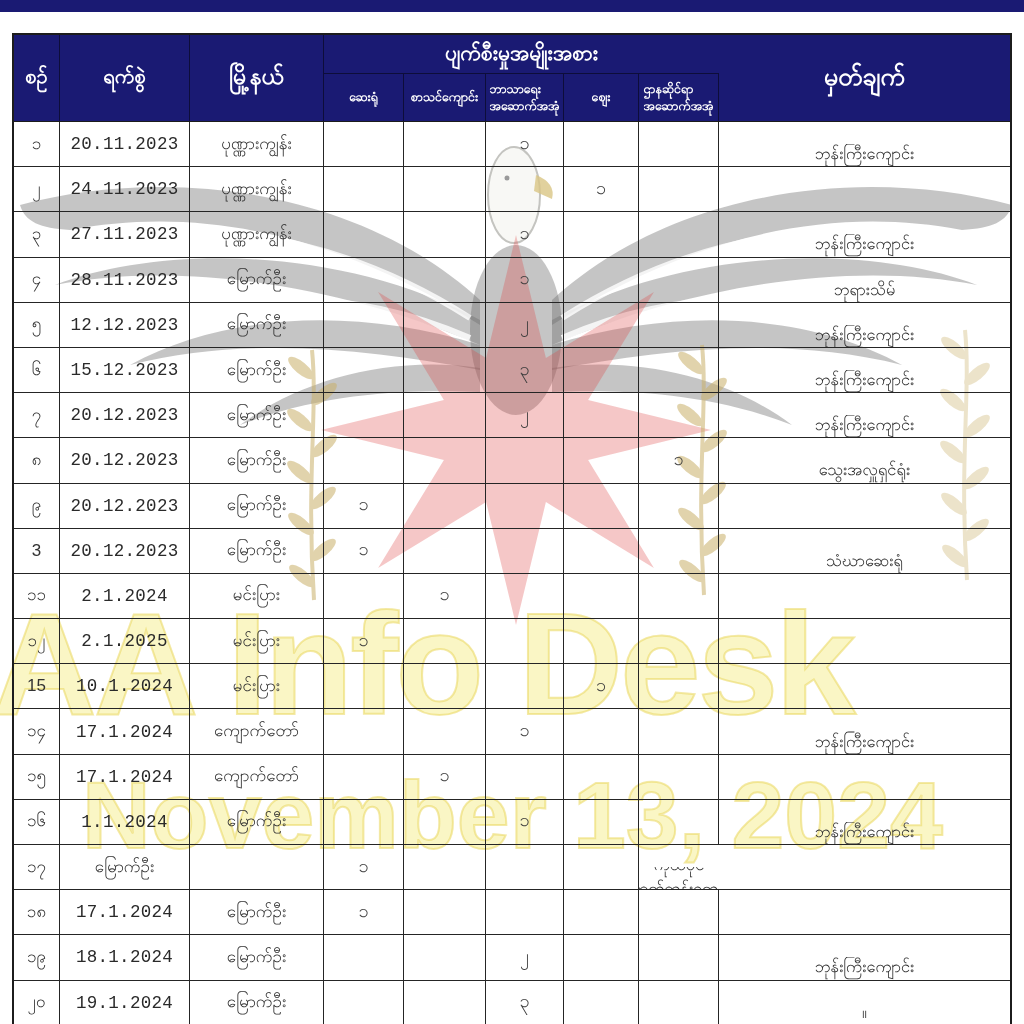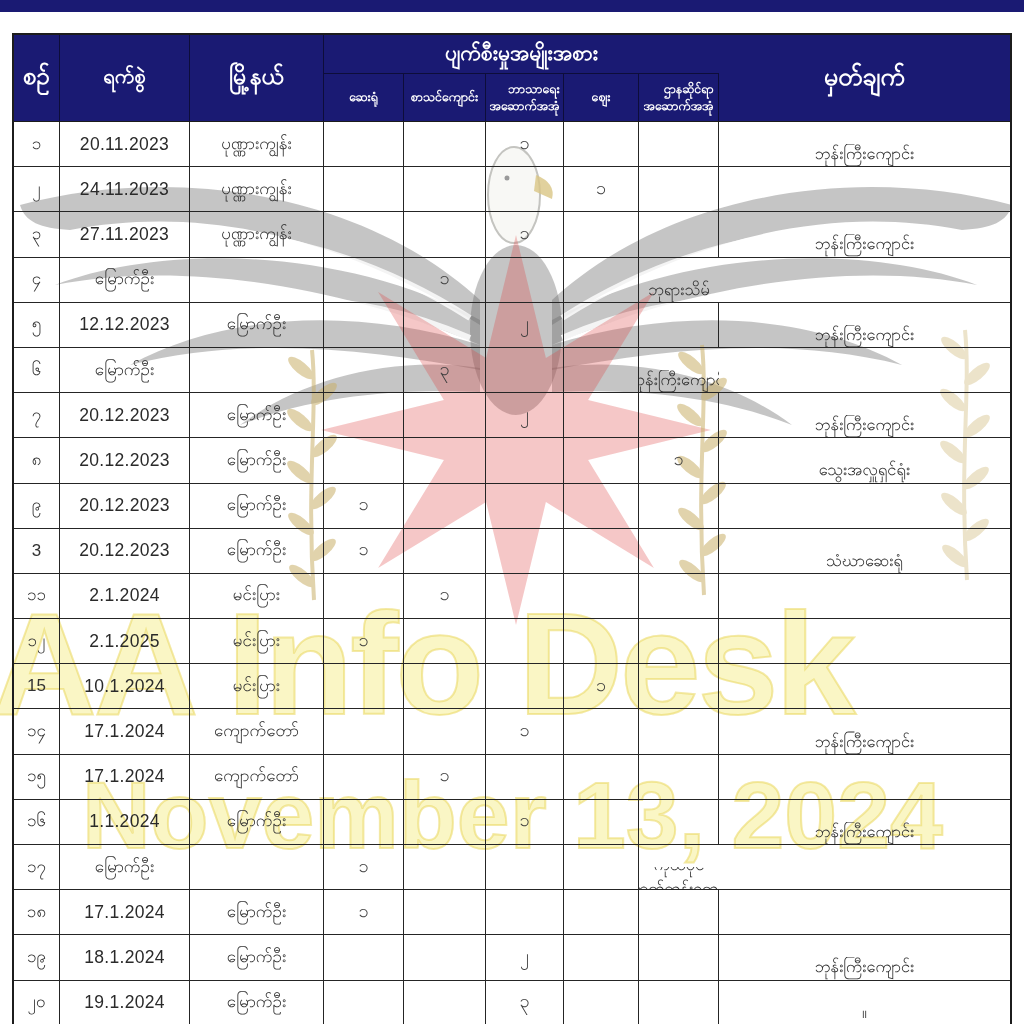--- a/index.html
+++ b/index.html
@@ -17,42 +17,42 @@
   .wm2{position:absolute;left:82px;top:768px;width:960px;z-index:2;
        font-size:95px;font-weight:bold;line-height:1;white-space:nowrap;
        color:rgba(246,238,150,0.55);-webkit-text-stroke:2px rgba(233,215,95,0.55);}
 
   
   .tbl{position:absolute;left:12px;top:33px;width:1000px;z-index:3;
        border:2px solid #1c1c1c;box-sizing:border-box;}
   .thead{display:grid;grid-template-columns:46px 130px 134px 80px 82px 78px 75px 80px 1fr;
          grid-template-rows:39px 47px;background:#1a1a73;color:#fff;
          border-bottom:1.6px solid #1c1c1c;}
-  .hc{display:flex;align-items:center;justify-content:center;text-align:right;
+  .hc{display:flex;align-items:center;justify-content:center;text-align:left;
       font-weight:bold;box-sizing:border-box;}
-  .h-no  {grid-column:1;grid-row:1/3;border-right:1.2px solid #0d0d3a;font-size:24px;font-family:Liberation Mono, monospace;}
+  .h-no  {grid-column:1;grid-row:1/3;border-right:1.2px solid #0d0d3a;font-size:20px;font-family:Liberation Mono, monospace;}
   .h-date{grid-column:2;grid-row:1/3;border-right:1.2px solid #0d0d3a;font-size:20px;}
   .h-town{grid-column:3;grid-row:1/3;border-right:1.2px solid #0d0d3a;font-size:23px;}
   .h-grp {grid-column:4/9;grid-row:1;border-bottom:1.2px solid #0d0d3a;font-size:21px;}
   .h-sub {grid-row:2;font-size:12.5px;line-height:1.3;white-space:pre-line;}
   .h-hosp{grid-column:4;border-right:1.2px solid #0d0d3a;}
   .h-sch {grid-column:5;border-right:1.2px solid #0d0d3a;}
   .h-rel {grid-column:6;border-right:1.2px solid #0d0d3a;}
   .h-mkt {grid-column:7;border-right:1.2px solid #0d0d3a;}
   .h-dept{grid-column:8;border-right:1.2px solid #0d0d3a;}
   .h-rem {grid-column:9;grid-row:1/3;font-size:25px;}
 
   .tbody{background:transparent;}
   .tr{display:grid;grid-template-columns:46px 130px 134px 80px 82px 78px 75px 80px 1fr;
       height:45.2px;border-bottom:1.5px solid #252525;box-sizing:border-box;}
   .td{display:flex;align-items:center;justify-content:center;text-align:center;
       border-right:1.5px solid #252525;box-sizing:border-box;
       font-size:17px;color:#323232;overflow:hidden;}
   .td:last-child{border-right:none;margin-top:22px;}
-  .c-date{font-size:17.5px;color:#2a2a2a;letter-spacing:.3px;}
+  .c-date{font-size:17.5px;color:#2a2a2a;letter-spacing:.3px;font-family:Liberation Mono, monospace;}
   .c-num{font-size:18px;color:#3d3d3d;}
   .c-remark{font-size:16.5px;color:#2f2f2f;}
 </style>
 </head>
 <body>
 
 <div class="page">
 
   <div class="top-bar"></div>
 
@@ -152,20 +152,21 @@
     <div class="td c-num"></div>
     <div class="td c-num"></div>
     <div class="td c-num">၁</div>
     <div class="td c-num"></div>
     <div class="td c-num"></div>
     <div class="td c-remark">ဘုန်းကြီးကျောင်း</div>
   </div>
 
   <div class="tr">
     <div class="td c-no">၄</div>
+    <div class="td c-date">28.11.2023</div>
     <div class="td c-town">မြောက်ဦး</div>
     <div class="td c-num"></div>
     <div class="td c-num"></div>
     <div class="td c-num">၁</div>
     <div class="td c-num"></div>
     <div class="td c-num"></div>
     <div class="td c-remark">ဘုရားသိမ်</div>
   </div>
 
   <div class="tr">
@@ -175,20 +176,21 @@
     <div class="td c-num"></div>
     <div class="td c-num"></div>
     <div class="td c-num">၂</div>
     <div class="td c-num"></div>
     <div class="td c-num"></div>
     <div class="td c-remark">ဘုန်းကြီးကျောင်း</div>
   </div>
 
   <div class="tr">
     <div class="td c-no">၆</div>
+    <div class="td c-date">15.12.2023</div>
     <div class="td c-town">မြောက်ဦး</div>
     <div class="td c-num"></div>
     <div class="td c-num"></div>
     <div class="td c-num">၃</div>
     <div class="td c-num"></div>
     <div class="td c-num"></div>
     <div class="td c-remark">ဘုန်းကြီးကျောင်း</div>
   </div>
 
   <div class="tr">

